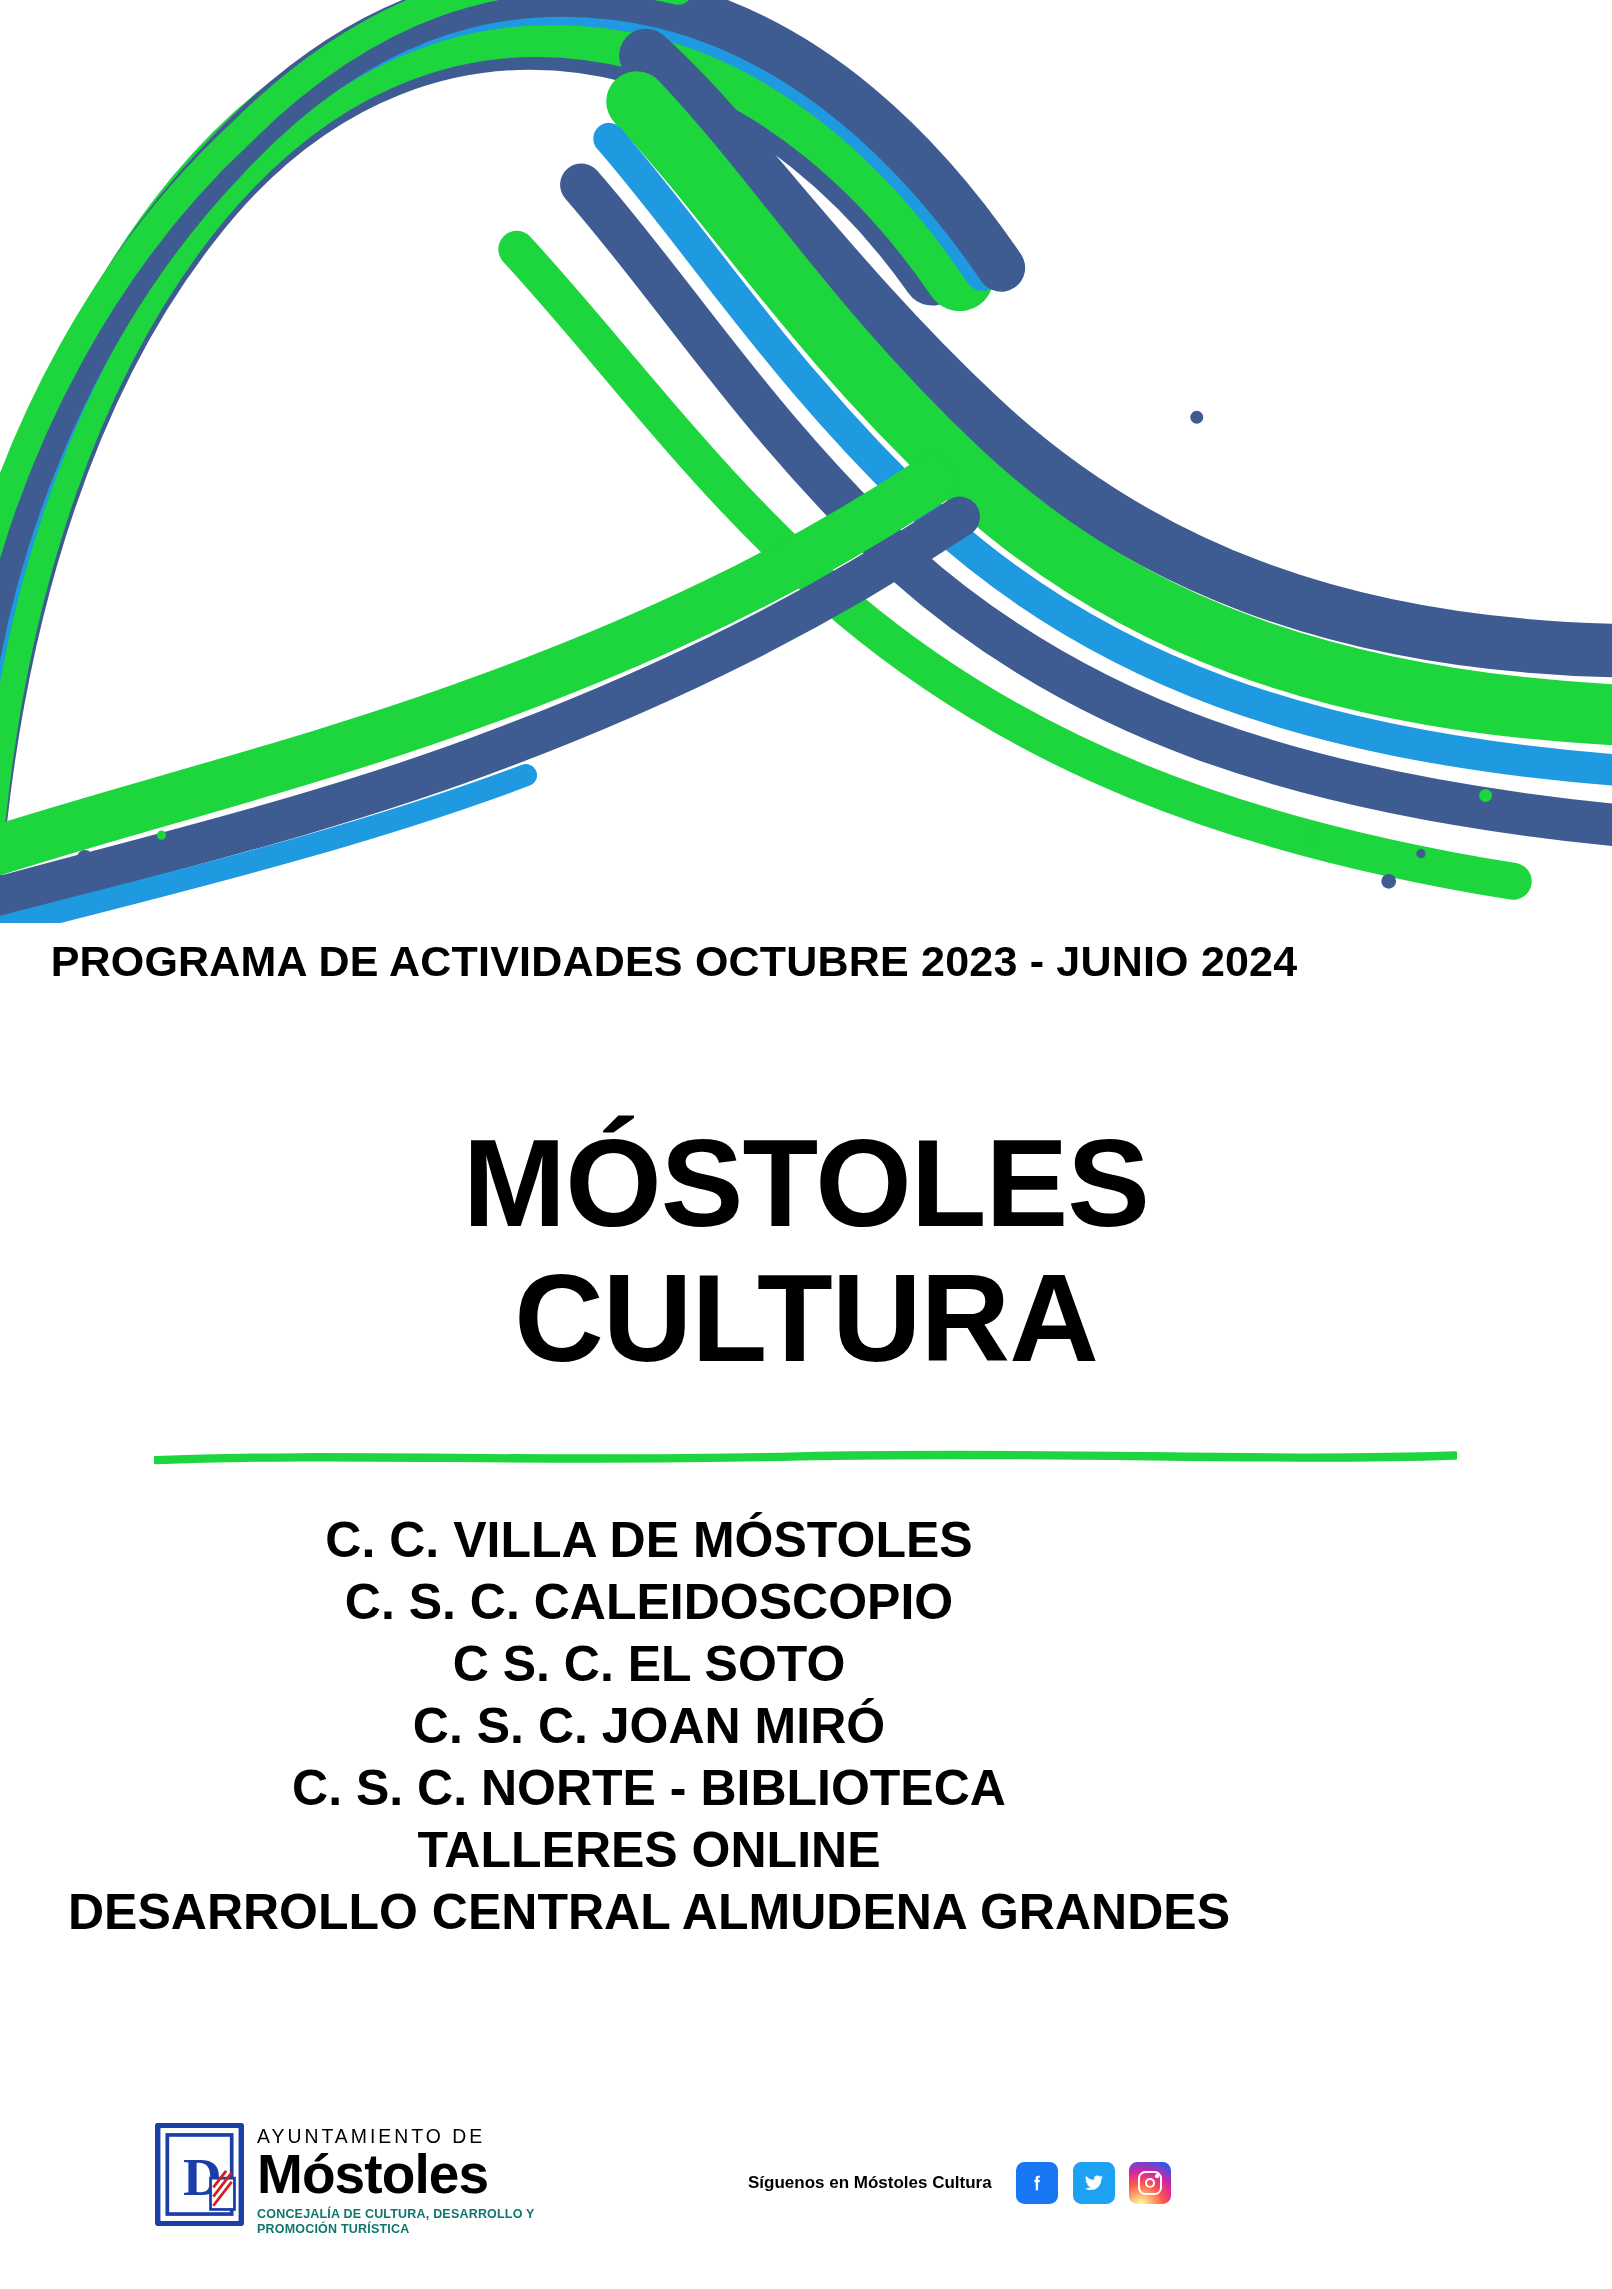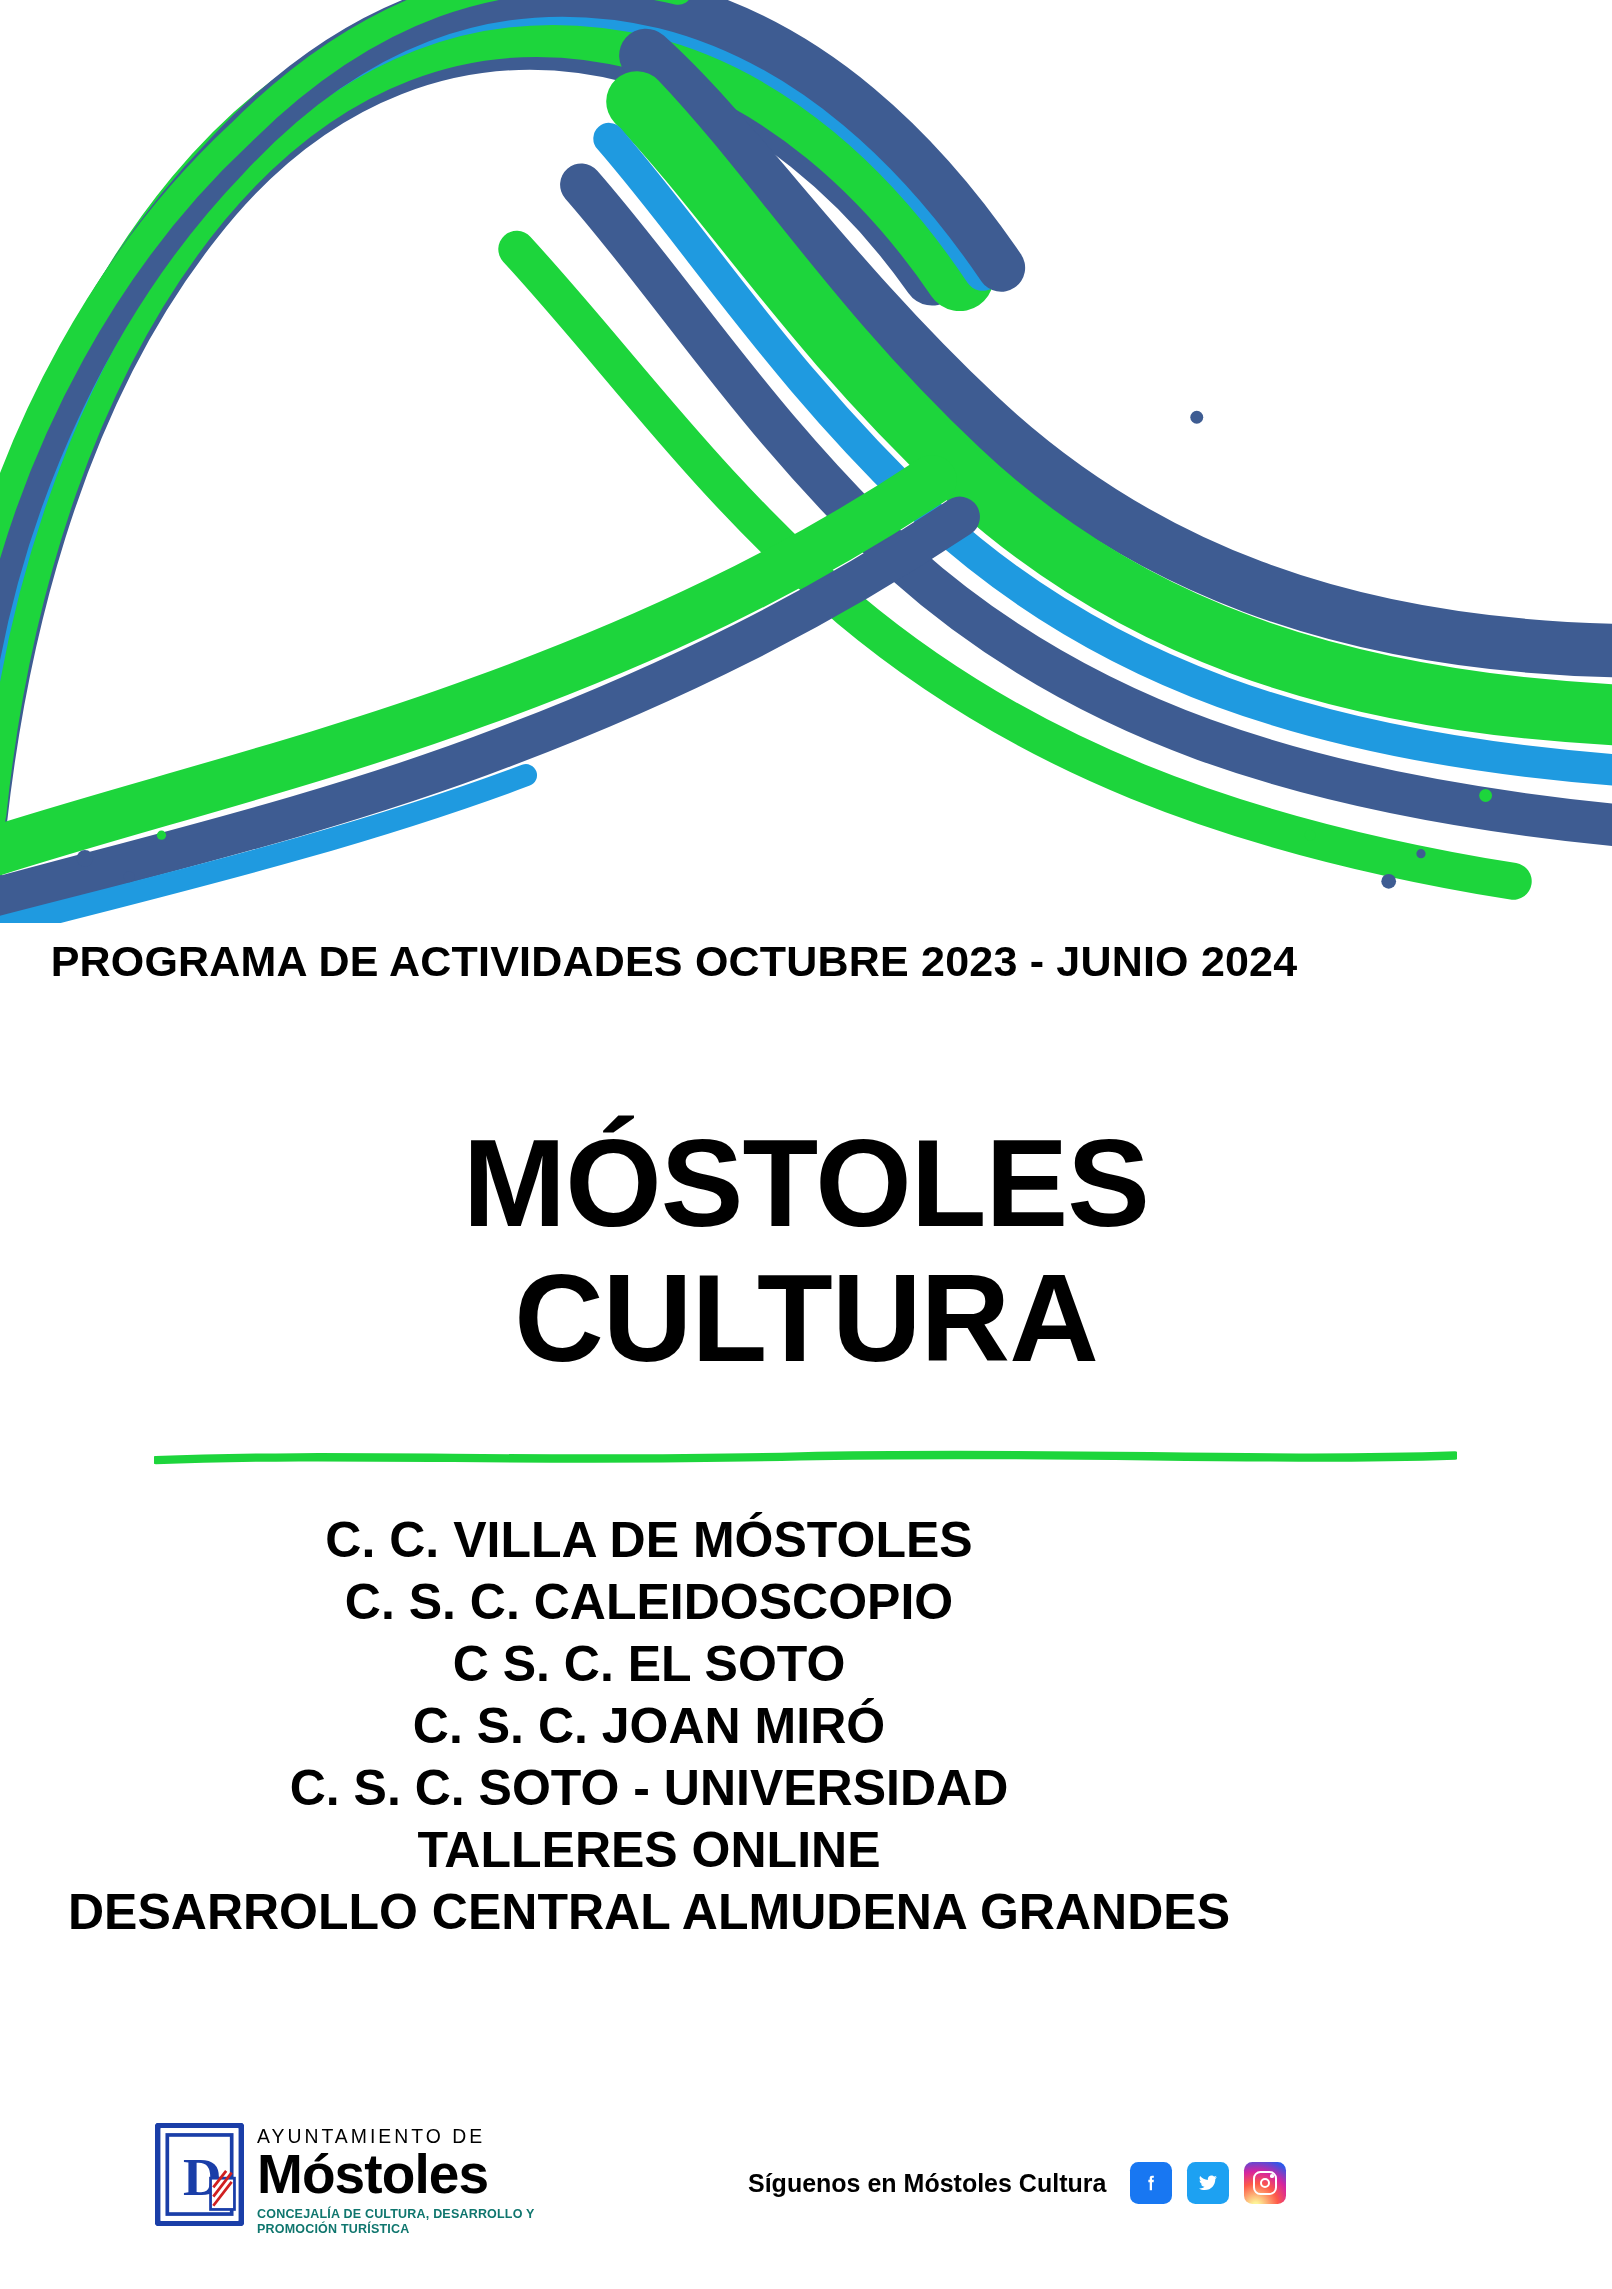--- a/index.html
+++ b/index.html
@@ -148,21 +148,21 @@
 
   
   .follow {
     position: absolute;
     left: 748px;
     top: 48px;
     display: flex;
     align-items: center;
   }
   .follow-text {
-    font-size: 25px;
+    font-size: 17px;
     font-weight: bold;
     color: #000;
     margin-right: 24px;
     white-space: nowrap;
   }
   .social {
     display: flex;
     align-items: center;
     gap: 14.8px;
   }
@@ -274,21 +274,21 @@
   <svg viewBox="0 0 1412 20" preserveAspectRatio="none" aria-hidden="true">
     <path d="M2,12 C200,4 420,15 700,8 C980,2 1200,14 1410,7" stroke="#1DD53C" stroke-width="9" fill="none" stroke-linecap="round"></path>
   </svg>
 </div>
 
 <div class="venues">
   <div class="venue">C. C. VILLA DE MÓSTOLES</div>
   <div class="venue">C. S. C. CALEIDOSCOPIO</div>
   <div class="venue">C S. C. EL SOTO</div>
   <div class="venue">C. S. C. JOAN MIRÓ</div>
-  <div class="venue">C. S. C. SOTO - UNIVERSIDAD</div>
+  <div class="venue">C. S. C. NORTE - BIBLIOTECA</div>
   <div class="venue">TALLERES ONLINE</div>
   <div class="venue">DESARROLLO CENTRAL ALMUDENA GRANDES</div>
 </div>
 
 <div class="footer">
 
   <div class="logo-group">
     <div class="logo-shield">
       <svg width="89" height="103" viewBox="0 0 96 112" aria-hidden="true">
         <rect x="2" y="2" width="92" height="108" rx="4" fill="#ffffff" stroke="#1a3ea8" stroke-width="7"></rect>

